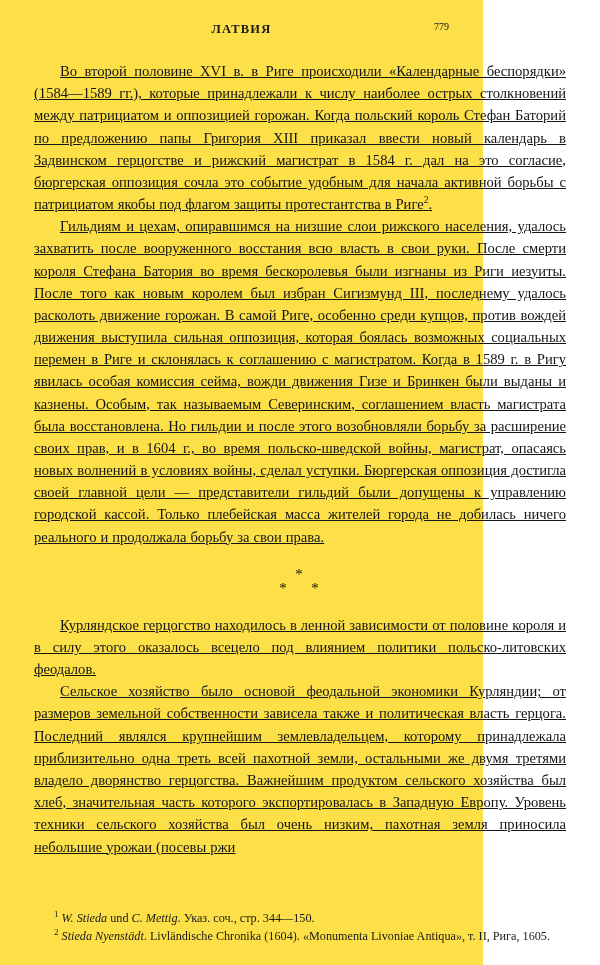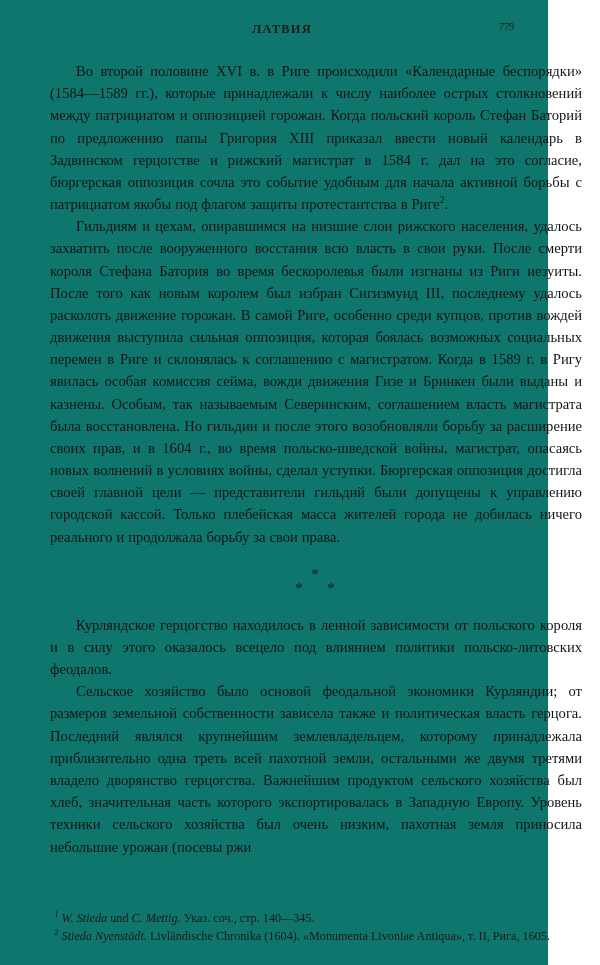--- a/index.html
+++ b/index.html
@@ -9,25 +9,25 @@
   body {
     width: 600px;
     height: 965px;
     background: #ffffff;
     font-family: "Liberation Serif", serif;
     color: #111;
     overflow: hidden;
   }
   .page {
     position: relative;
-    width: 548px;
+    width: 483px;
     height: 965px;
     box-sizing: border-box;
-    padding: 22px 34px 10px 50px;
-    background: #0f766e;
+    padding: 22px 34px 10px 34px;
+    background: #fde047;
   }
   .header {
     position: relative;
     height: 26px;
     margin-bottom: 12px;
   }
   .header-title {
     position: absolute;
     left: 0;
     right: 0;
@@ -53,20 +53,21 @@
     margin: 0 0 0 0;
     font-size: 14.6px;
     line-height: 1.52;
     text-align: justify;
     text-align-last: left;
     color: #141414;
     word-spacing: 0.3px;
   }
   p.indent {
     text-indent: 26px;
+    text-decoration: underline;
   }
   p.noindent {
     text-indent: 0;
   }
   .para .sup {
     font-size: 9.5px;
     vertical-align: super;
     line-height: 0;
   }
   .stars {
@@ -132,24 +133,24 @@
     <p class="para indent"><span>Во второй половине XVI в. в Риге происходили «Календарные беспорядки» (1584—1589 гг.), которые принадлежали к числу наиболее острых столкновений между патрициатом и оппозицией горожан. Когда польский король Стефан Баторий по предложению папы Григория XIII приказал ввести новый календарь в Задвинском герцогстве и рижский магистрат в 1584 г. дал на это согласие, бюргерская оппозиция сочла это событие удобным для начала активной борьбы с патрициатом якобы под флагом защиты протестантства в Риге</span><span class="sup">2</span><span>.</span></p>
 
     <p class="para indent">Гильдиям и цехам, опиравшимся на низшие слои рижского населения, удалось захватить после вооруженного восстания всю власть в свои руки. После смерти короля Стефана Батория во время бескоролевья были изгнаны из Риги иезуиты. После того как новым королем был избран Сигизмунд III, последнему удалось расколоть движение горожан. В самой Риге, особенно среди купцов, против вождей движения выступила сильная оппозиция, которая боялась возможных социальных перемен в Риге и склонялась к соглашению с магистратом. Когда в 1589 г. в Ригу явилась особая комиссия сейма, вожди движения Гизе и Бринкен были выданы и казнены. Особым, так называемым Северинским, соглашением власть магистрата была восстановлена. Но гильдии и после этого возобновляли борьбу за расширение своих прав, и в 1604 г., во время польско-шведской войны, магистрат, опасаясь новых волнений в условиях войны, сделал уступки. Бюргерская оппозиция достигла своей главной цели — представители гильдий были допущены к управлению городской кассой. Только плебейская масса жителей города не добилась ничего реального и продолжала борьбу за свои права.</p>
 
     <div class="stars">
       <span class="s1">*</span>
       <span class="s2">*</span>
       <span class="s3">*</span>
     </div>
 
-    <p class="para indent">Курляндское герцогство находилось в ленной зависимости от польского короля и в силу этого оказалось всецело под влиянием политики польско-литовских феодалов.</p>
+    <p class="para indent">Курляндское герцогство находилось в ленной зависимости от половине короля и в силу этого оказалось всецело под влиянием политики польско-литовских феодалов.</p>
 
     <p class="para indent">Сельское хозяйство было основой феодальной экономики Курляндии; от размеров земельной собственности зависела также и политическая власть герцога. Последний являлся крупнейшим землевладельцем, которому принадлежала приблизительно одна треть всей пахотной земли, остальными же двумя третями владело дворянство герцогства. Важнейшим продуктом сельского хозяйства был хлеб, значительная часть которого экспортировалась в Западную Европу. Уровень техники сельского хозяйства был очень низким, пахотная земля приносила небольшие урожаи (посевы ржи</p>
 
   </div>
 
   <div class="footnotes">
-    <div class="fn"><span class="sup">1</span> <i>W. Stieda</i><span> und </span><i>C. Mettig</i><span>. Указ. соч., стр. 140—345.</span></div>
+    <div class="fn"><span class="sup">1</span> <i>W. Stieda</i><span> und </span><i>C. Mettig</i><span>. Указ. соч., стр. 344—150.</span></div>
     <div class="fn"><span class="sup">2</span> <i>Stieda Nyenstädt</i><span>. Livländische Chronika (1604). «Monumenta Livoniae Antiqua», т. II, Рига, 1605.</span></div>
   </div>
 
 </div>
 
 </body></html>

